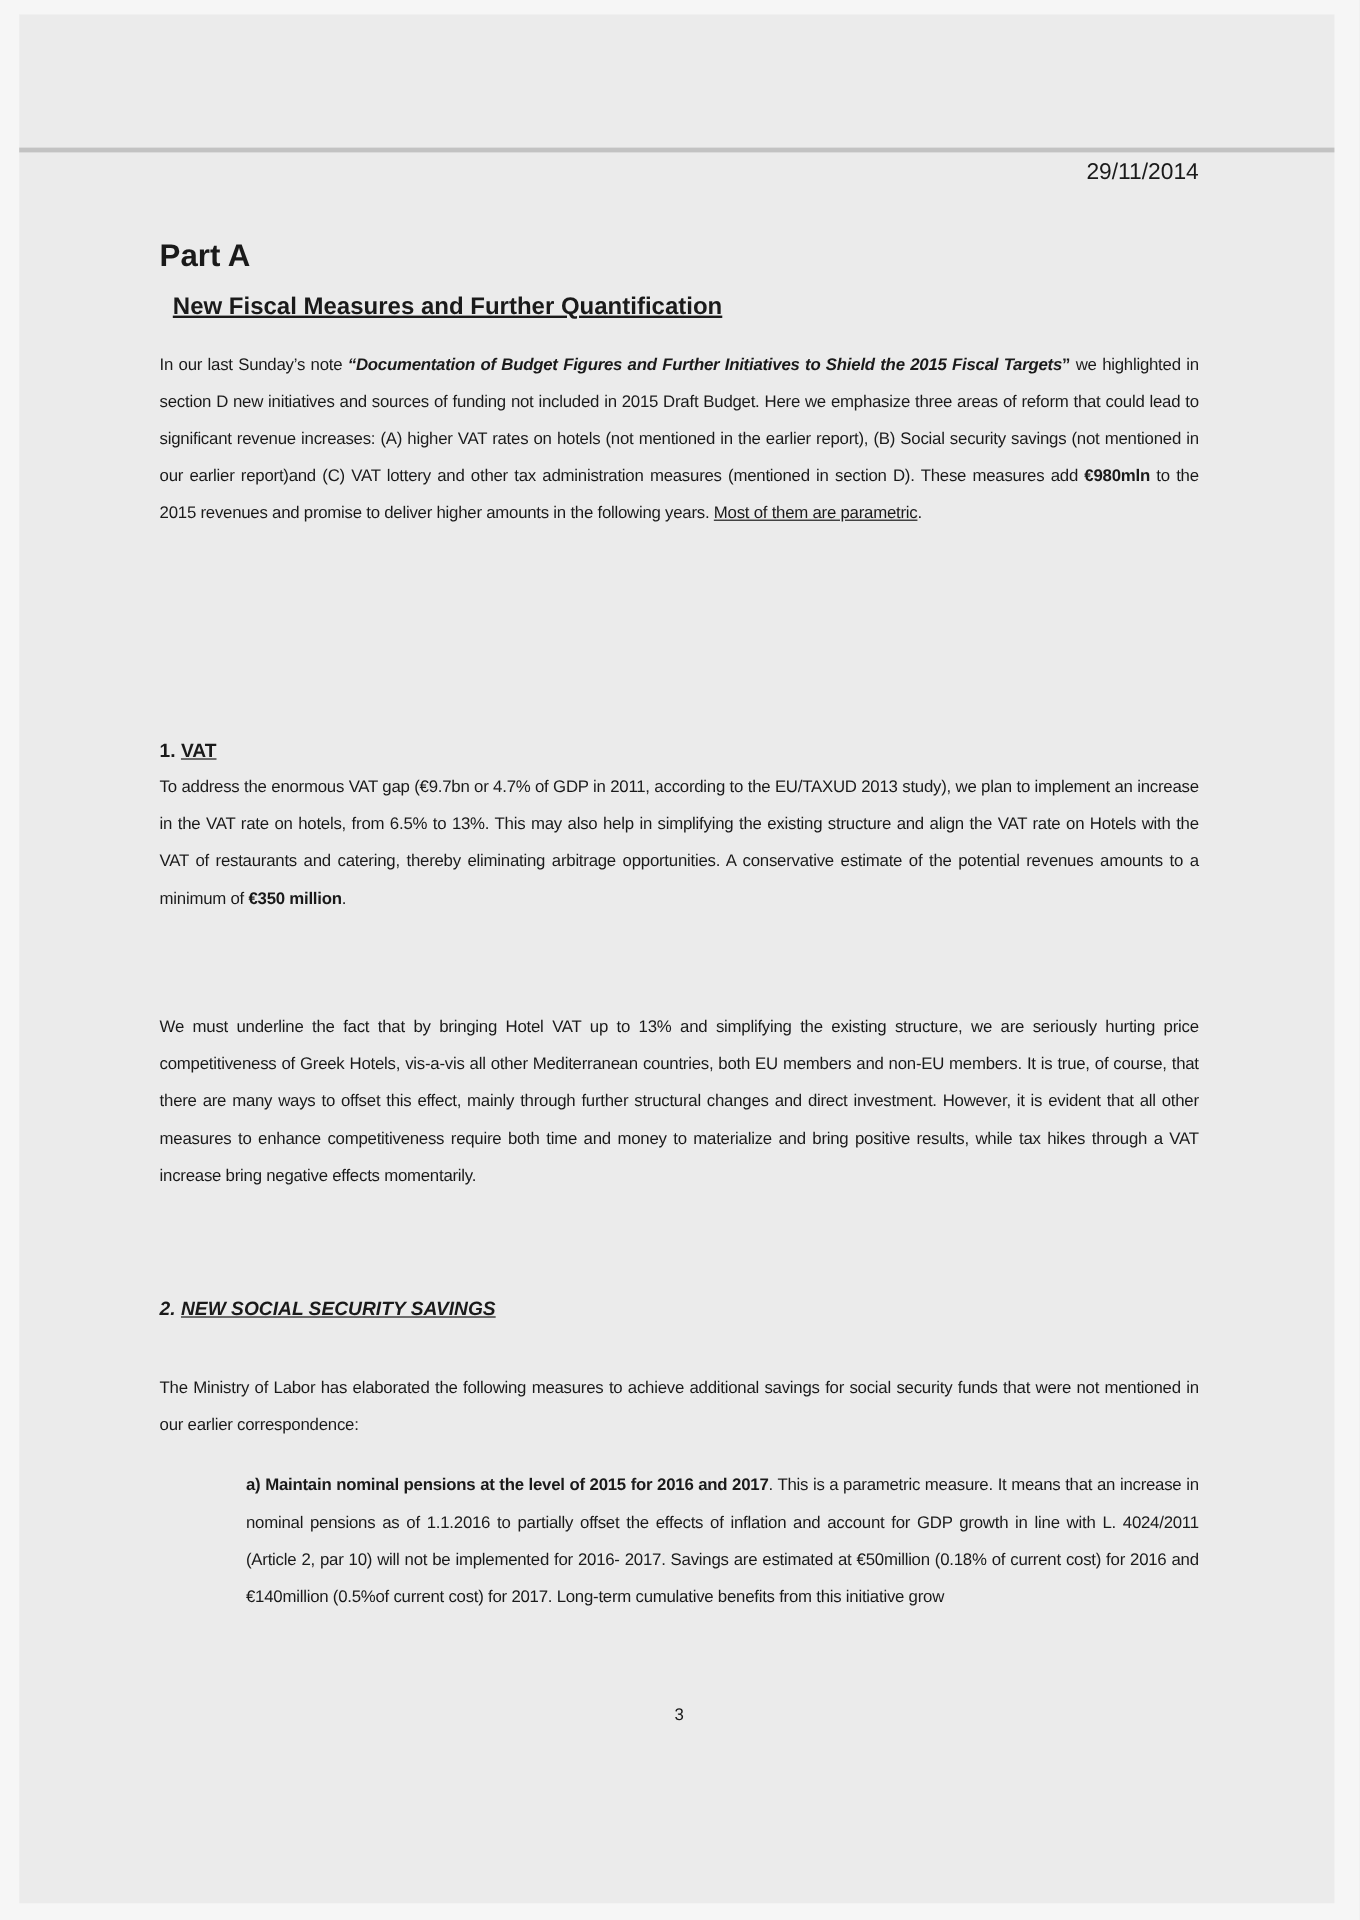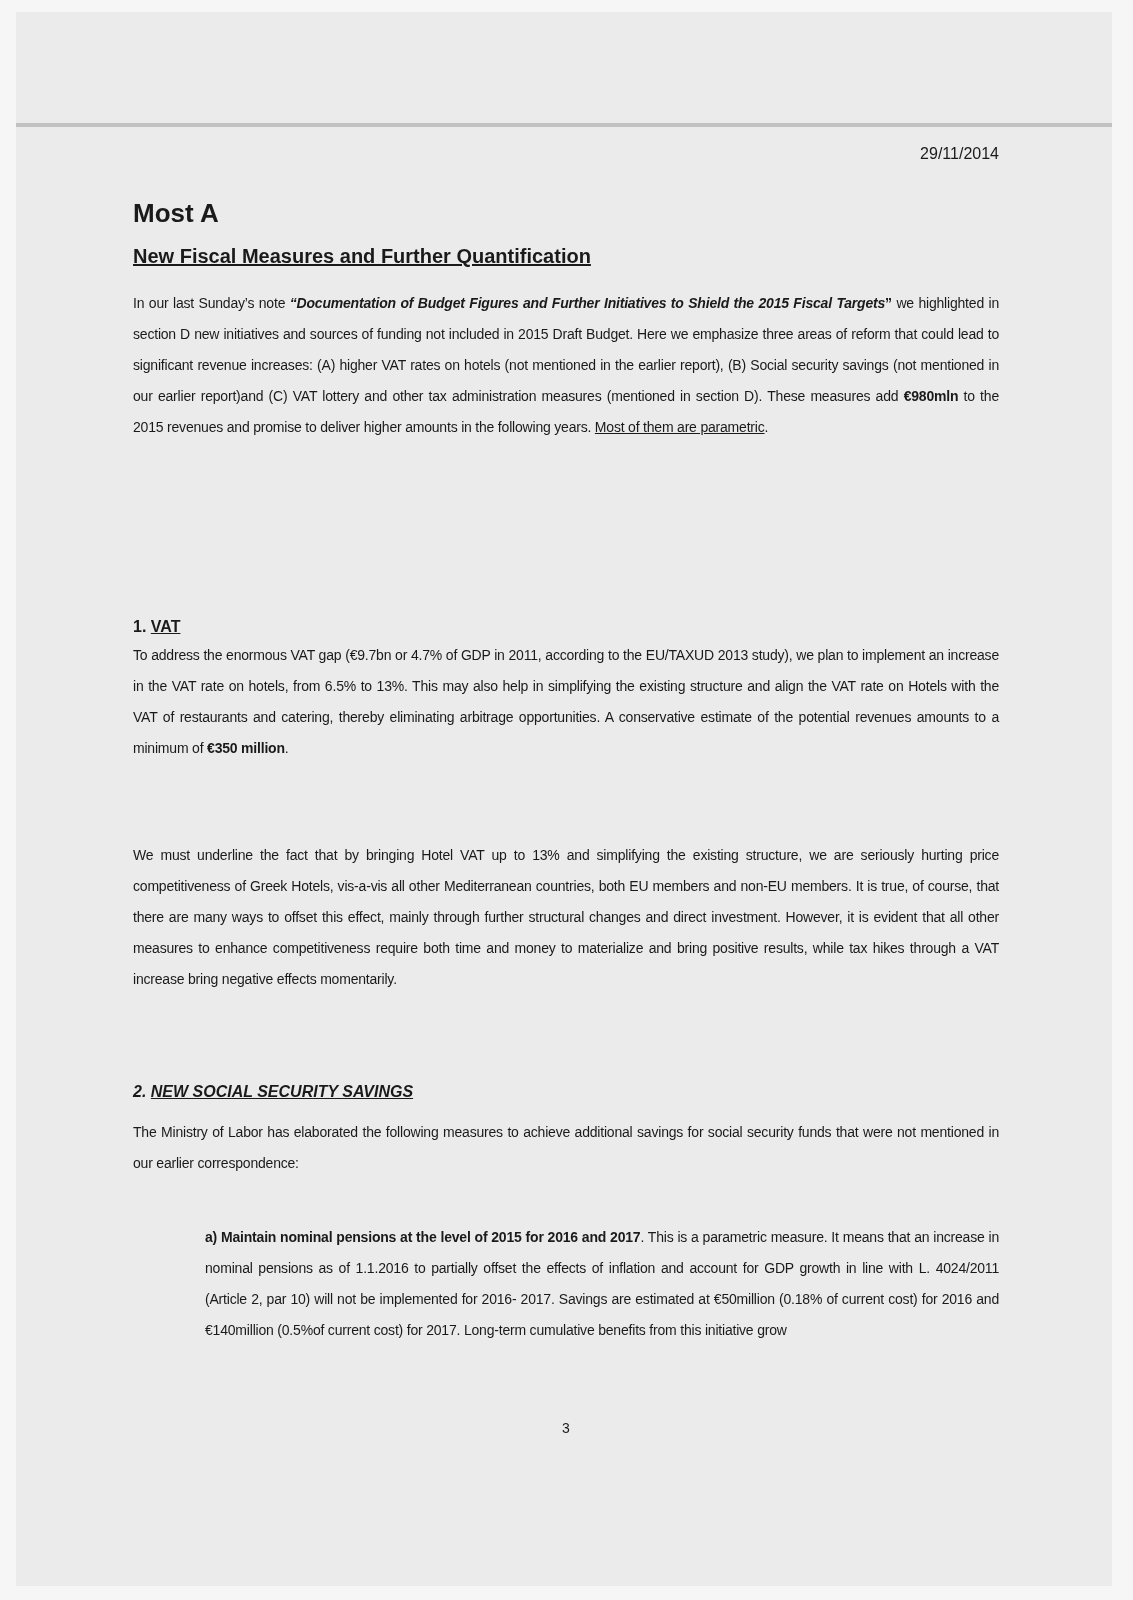--- a/index.html
+++ b/index.html
@@ -17,28 +17,28 @@
   }
   .scan-rule {
     position: absolute; left: 16px; top: 123px; width: 1096px; height: 4px;
     background: #c2c2c2;
   }
   .page {
     position: absolute; left: 133px; top: 0; width: 866px;
   }
   .date {
     position: absolute; left: 866px; top: 133px;
-    font-size: 16px; transform: translateX(-100%); white-space: nowrap; margin-top: 12px;
+    font-size: 19px; transform: translateX(-100%); white-space: nowrap;
   }
   .part {
     position: absolute; top: 198px; left: 0;
     font-size: 26px; font-weight: bold;
   }
   .subtitle {
-    position: absolute; top: 245px; left: 0;
+    position: absolute; top: 245px; left: 11px;
     font-size: 20px; font-weight: bold; text-decoration: underline; text-align: right;
   }
   .para {
     position: absolute; left: 0; width: 866px;
     font-size: 14px; line-height: 31px; text-align: justify;
     letter-spacing: -0.2px;
   }
   .section-h {
     position: absolute; left: 0; font-size: 16px; font-weight: bold;
   }
@@ -53,31 +53,31 @@
 </head>
 <body>
 
 <div class="scan"></div>
 <div class="scan-rule"></div>
 
 <div class="page">
 
   <div class="date">29/11/2014</div>
 
-  <div class="part">Most A</div>
+  <div class="part">Part A</div>
   <div class="subtitle">New Fiscal Measures and Further Quantification</div>
 
   <p class="para" style="top:288px; margin:0;"><span>In our last Sunday’s note </span><b><i><span>“</span><span>Documentation of Budget Figures and Further Initiatives to Shield the 2015 Fiscal Targets</span></i><span>”</span></b><span> we highlighted in section D new initiatives and sources of funding not included in 2015 Draft Budget. Here we emphasize three areas of reform that could lead to significant revenue increases:  (A) higher VAT rates on hotels (not mentioned in the earlier report), (B) Social security savings (not mentioned in our earlier report)and (C) VAT lottery and other tax administration measures (mentioned in section D).  These measures add </span><b>€980mln</b><span> to the 2015 revenues and promise to deliver higher amounts in the following years.  </span><span class="u">Most of them are parametric</span><span>.</span></p>
 
   <div class="section-h" style="top:618px;"><span>1. </span><span class="u">VAT</span></div>
 
   <p class="para" style="top:640px; margin:0;"><span>To address the enormous VAT gap (€9.7bn or 4.7% of GDP in 2011, according to the EU/TAXUD 2013 study), we plan to implement an increase in the VAT rate on hotels, from 6.5% to 13%. This may also help in simplifying the existing structure and align the VAT rate on Hotels with the VAT of restaurants and catering, thereby eliminating arbitrage opportunities.  A conservative estimate of the potential revenues amounts to a minimum of </span><b>€350 million</b><span>.</span></p>
 
   <p class="para" style="top:840px; margin:0;">We must underline the fact that by bringing Hotel VAT up to 13% and simplifying the existing structure, we are seriously hurting price competitiveness of Greek Hotels, vis-a-vis all other Mediterranean countries, both EU members and non-EU members. It is true, of course, that there are many ways to offset this effect, mainly through further structural changes and direct investment. However, it is evident that all other measures to enhance competitiveness require both time and money to materialize and bring positive results, while tax hikes through a VAT increase bring negative effects momentarily.</p>
 
   <div class="section-h" style="top:1083px;font-style:italic;"><span>2. </span><span class="u">NEW SOCIAL SECURITY SAVINGS</span></div>
 
-  <p class="para" style="top:1117px; margin:0;">The Ministry of Labor has elaborated the following measures to achieve additional savings for social security funds that were not mentioned in our earlier correspondence:</p>
+  <p class="para" style="top:1141px; margin:0;">The Ministry of Labor has elaborated the following measures to achieve additional savings for social security funds that were not mentioned in our earlier correspondence:</p>
 
   <p class="para indent" style="top:1222px; margin:0;"><b>a) Maintain nominal pensions at the level of 2015 for 2016 and 2017</b><span>. This is a parametric measure.  It means that an increase in nominal pensions as of 1.1.2016 to partially offset the effects of inflation and account for GDP growth in line with L. 4024/2011 (Article 2, par 10) will not be implemented  for 2016- 2017. Savings are estimated at €50million (0.18% of current cost) for 2016 and €140million (0.5%of current cost) for 2017. Long-term cumulative benefits from this initiative grow</span></p>
 
   <div class="pagenum">3</div>
 </div>
 
 </body></html>

